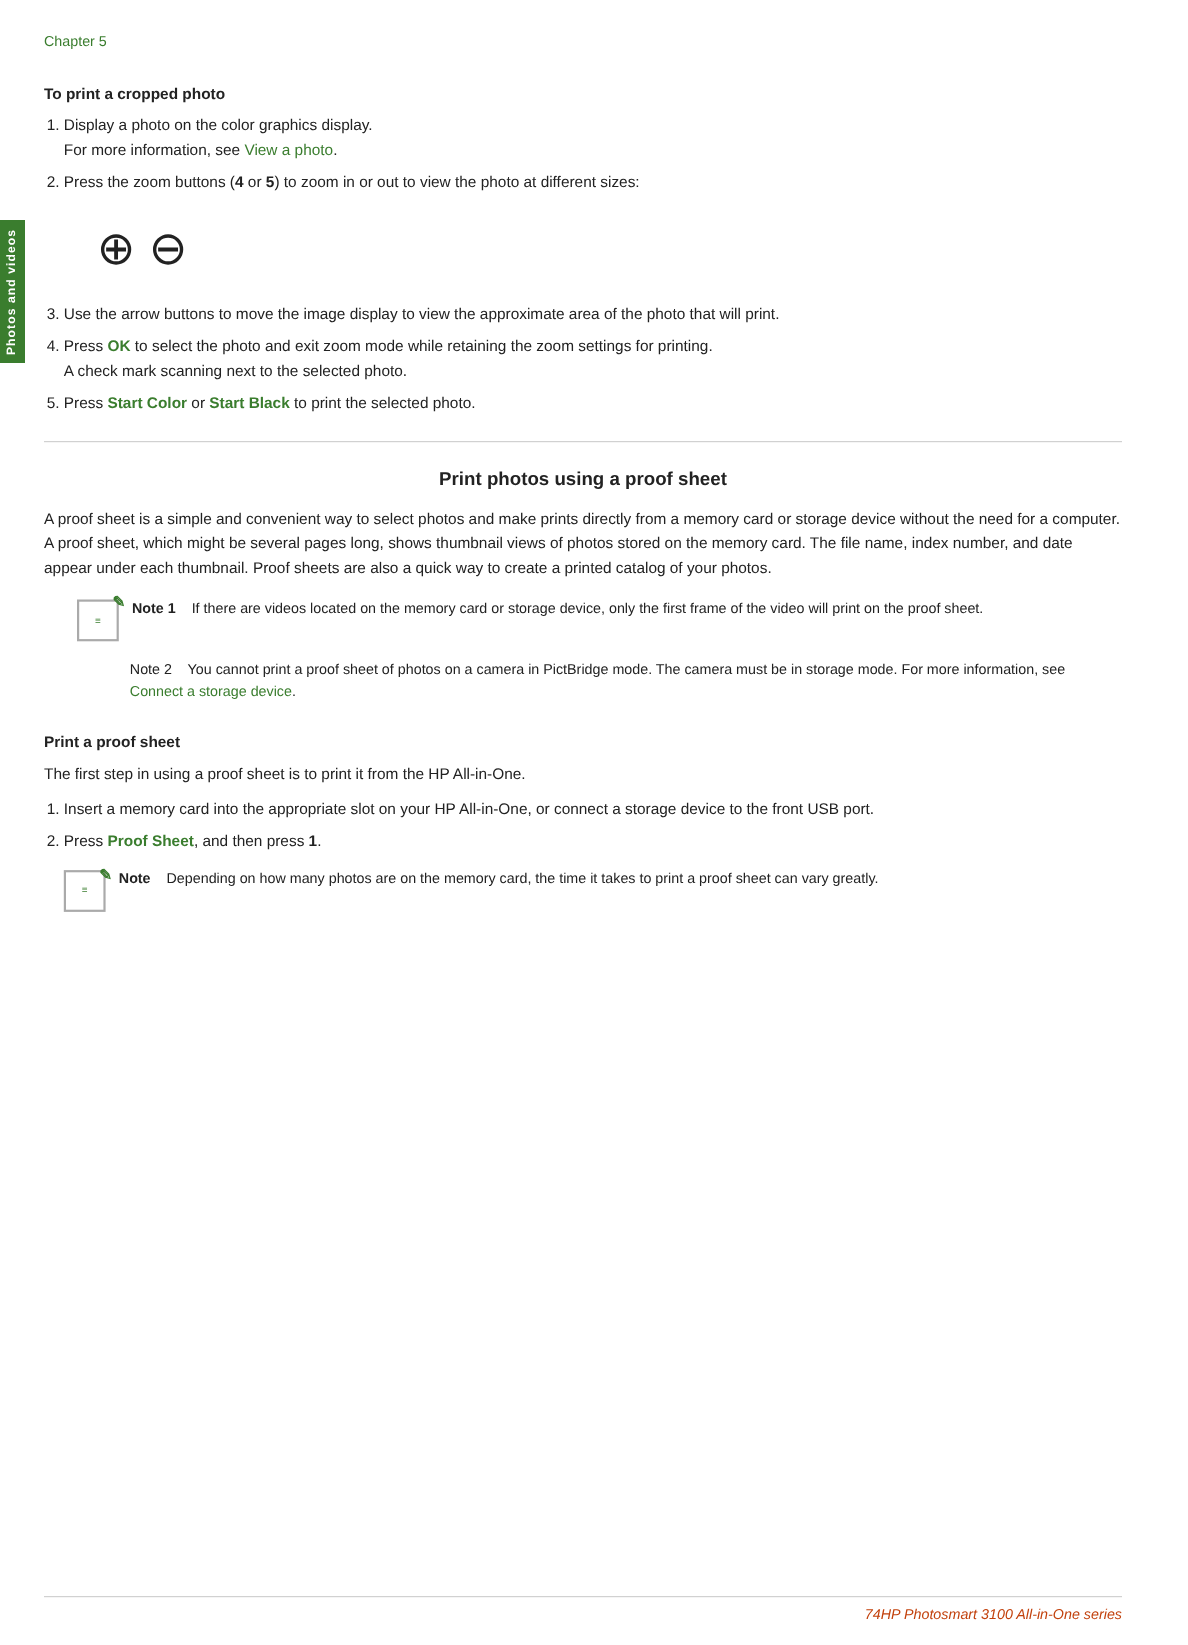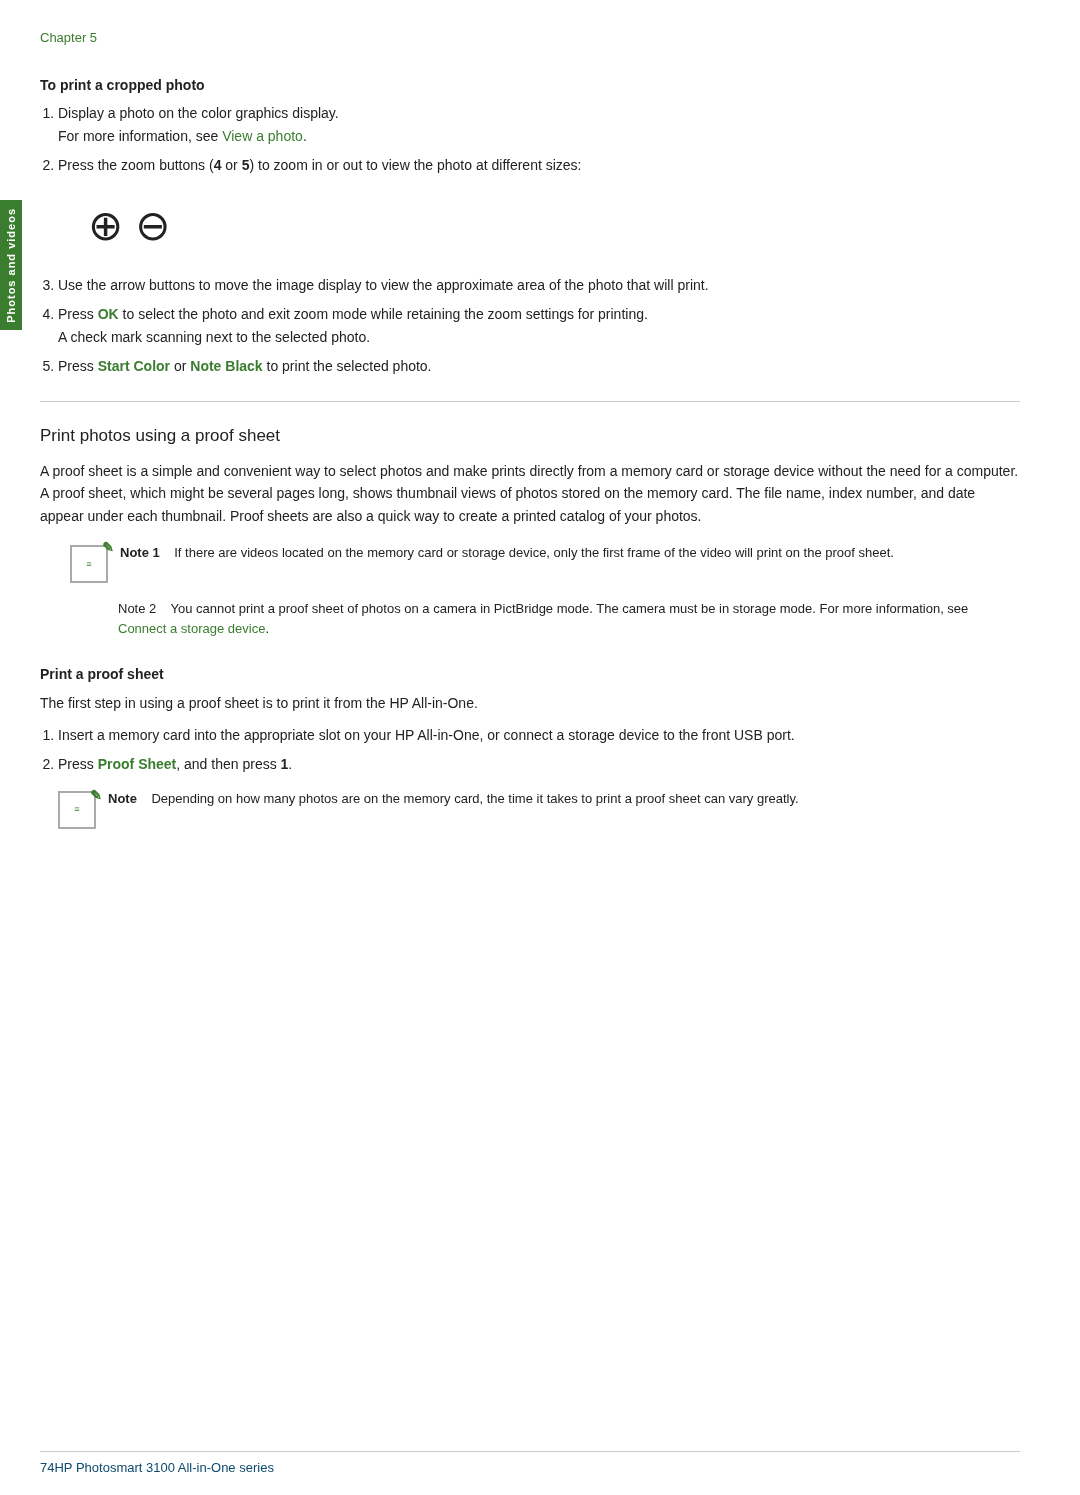--- a/index.html
+++ b/index.html
@@ -56,23 +56,24 @@
     
     .section-heading {
       font-weight: bold;
       font-size: 14px;
       margin-bottom: 10px;
     }
 
     
     .h2-heading {
       font-size: 17px;
-      font-weight: normal;
+      font-weight: bold;
       margin-top: 20px;
       margin-bottom: 14px;
+      text-align: center;
     }
 
     
     .h3-heading {
       font-size: 14px;
       font-weight: bold;
       margin-top: 28px;
       margin-bottom: 10px;
     }
 
@@ -166,25 +167,26 @@
       line-height: 1.5;
     }
 
     
     .footer {
       position: absolute;
       bottom: 20px;
       left: 40px;
       right: 60px;
       display: flex;
-      justify-content: flex-start;
-      font-size: 13px;
-      color: #0c4a6e;
+      justify-content: flex-end;
+      font-size: 13px;
+      color: #c2410c;
       border-top: 1px solid #ccc;
       padding-top: 8px;
+      font-style: italic;
     }
 
     
     .divider {
       border: none;
       border-top: 1px solid #ccc;
       margin: 24px 0;
     }
 
     li .continuation {
@@ -222,21 +224,21 @@
       </div>
     </li>
     <li>
       <span>Use the arrow buttons to move the image display to view the approximate area of the photo that will print.</span>
     </li>
     <li>
       <span>Press <span class="green-bold">OK</span> to select the photo and exit zoom mode while retaining the zoom settings for printing.</span>
       <span class="continuation">A check mark scanning next to the selected photo.</span>
     </li>
     <li>
-      <span>Press <span class="green-bold">Start Color</span> or <span class="green-bold">Note Black</span> to print the selected photo.</span>
+      <span>Press <span class="green-bold">Start Color</span> or <span class="green-bold">Start Black</span> to print the selected photo.</span>
     </li>
   </ol>
 
   <hr class="divider">
 
   <div class="h2-heading">Print photos using a proof sheet</div>
 
   <p>A proof sheet is a simple and convenient way to select photos and make prints directly from a memory card or storage device without the need for a computer. A proof sheet, which might be several pages long, shows thumbnail views of photos stored on the memory card. The file name, index number, and date appear under each thumbnail. Proof sheets are also a quick way to create a printed catalog of your photos.</p>
 
   <div class="note-box">

